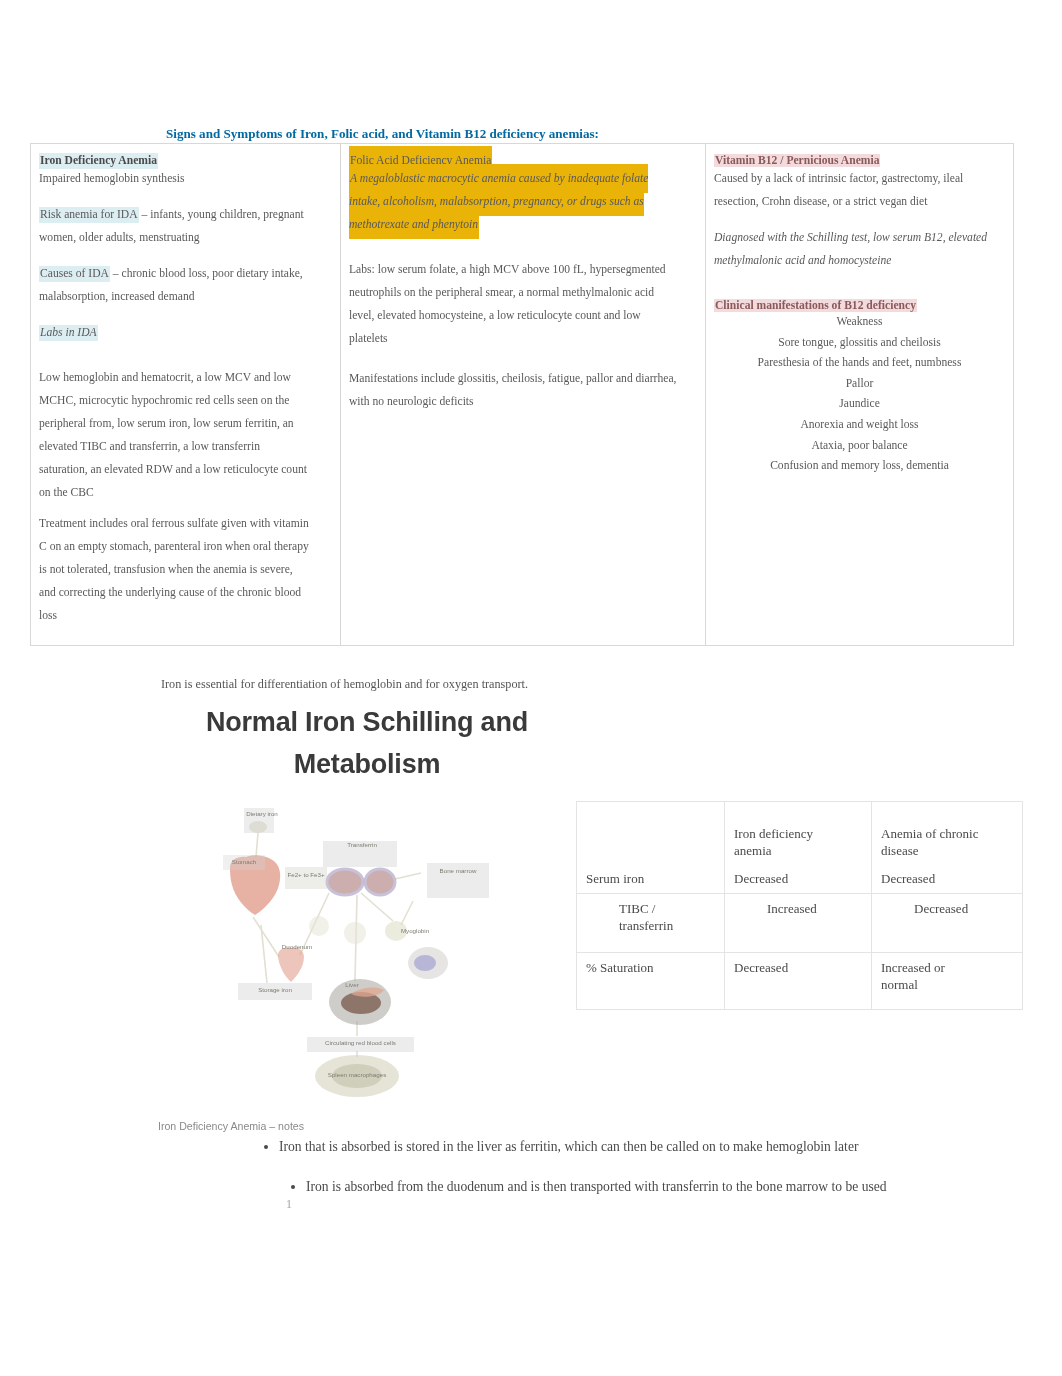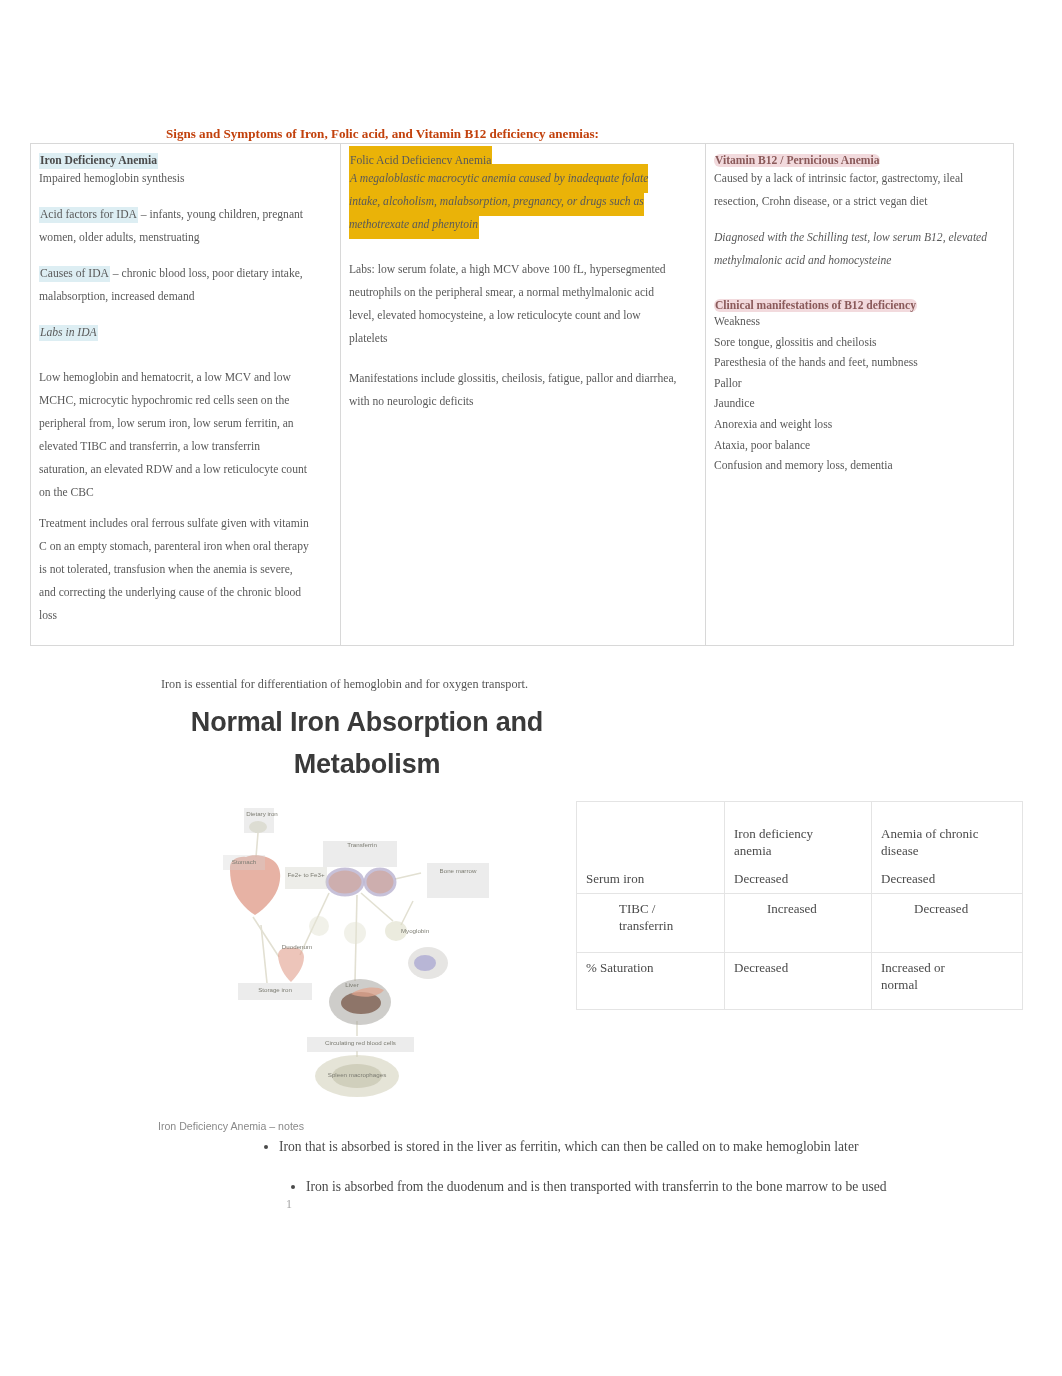--- a/index.html
+++ b/index.html
@@ -9,49 +9,49 @@
     font-family:"Liberation Serif", serif;
     color:#3a3a3a;
     -webkit-font-smoothing:antialiased;
     overflow:hidden;
   }
   .page { position:relative; width:1062px; height:1376px; }
 
   
   .doc-title {
     position:absolute; left:166px; top:126px; width:440px;
-    font-size:13.1px; font-weight:bold; color:#c2410c;
+    font-size:13.1px; font-weight:bold; color:#0369a1;
     letter-spacing:0; text-align:left; white-space:nowrap;
   }
   .cmp-table {
     position:absolute; left:30px; top:143px;
     width:983px; border-collapse:collapse; table-layout:fixed;
   }
   .cmp-table td {
     border:1px solid #d8d8d8;
     vertical-align:top;
     padding:5px 8px 5px 8px;
     font-size:11.6px; line-height:23px; color:#595959;
   }
   .cmp-table td.c1 { width:310px; height:487px; padding-right:30px; }
   .cmp-table td.c2 { width:365px; padding-right:27px; }
   .cmp-table td.c3 { width:308px; }
 
   .hl-blue  { background:#ddeef3; color:#595959; padding:1px 1px 2px; }
   .hl-blue-b{ background:#ddeef3; color:#4a4a4a; font-weight:bold; padding:1px 1px 2px; }
   .hl-purple{ background:#eab308; padding:8px 1px; }
-  .hl-red   { background:#f2dadd; color:#8a5a5a; font-weight:bold; padding:0 1px;border-radius:6px; }
+  .hl-red   { background:#f2dadd; color:#8a5a5a; font-weight:bold; padding:0 1px; }
 
   .p { margin:0 0 13px 0; }
   .p.tight { margin-bottom:-5px; }
   .p.gap   { margin-bottom:13px; }
   .p.gap2  { margin-bottom:22px;font-style:italic; }
   .p.gap3  { margin-bottom:8px; }
   .p.gapA  { margin-bottom:17px; }
-  .ln { display:block; line-height:20.6px; }
+  .ln { display:block; line-height:20.6px;text-align:center; }
 
   
   .sec2-note {
     position:absolute; left:161px; top:677px; width:440px;
     font-size:12.2px; color:#555; line-height:1.3;
   }
   .sec2-title {
     position:absolute; left:176px; top:701px; width:382px;
     font-size:27px; font-weight:bold; color:#3a3a3a;
     text-align:center; line-height:42px; font-family:"Liberation Sans", sans-serif;
@@ -102,21 +102,21 @@
   <div class="doc-title">Signs and Symptoms of Iron, Folic acid, and Vitamin B12 deficiency anemias:</div>
 
   <table class="cmp-table">
       <tbody>
         <tr>
 
     <td class="c1">
       <div class="p tight"><span class="hl-blue-b">Iron Deficiency Anemia</span></div>
       <div class="p gap">Impaired hemoglobin synthesis</div>
 
-      <div class="p gap"><span class="hl-blue">Acid factors for IDA</span><span class="dash">&nbsp;–&nbsp;</span><span>infants, young children, pregnant women, older adults, menstruating</span></div>
+      <div class="p gap"><span class="hl-blue">Risk anemia for IDA</span><span class="dash">&nbsp;–&nbsp;</span><span>infants, young children, pregnant women, older adults, menstruating</span></div>
 
       <div class="p gap"><span class="hl-blue">Causes of IDA</span><span class="dash">&nbsp;–&nbsp;</span><span>chronic blood loss, poor dietary intake, malabsorption, increased demand</span></div>
 
       <div class="p gap2"><span class="hl-blue">Labs in IDA</span></div>
 
       <div class="p gap3">Low hemoglobin and hematocrit, a low MCV and low MCHC, microcytic hypochromic red cells seen on the peripheral from, low serum iron, low serum ferritin, an elevated TIBC and transferrin, a low transferrin saturation, an elevated RDW and a low reticulocyte count on the CBC</div>
       <div class="p">Treatment includes oral ferrous sulfate given with vitamin C on an empty stomach, parenteral iron when oral therapy is not tolerated, transfusion when the anemia is severe, and correcting the underlying cause of the chronic blood loss</div>
     </td>
 
     <td class="c2">
@@ -141,21 +141,21 @@
               <div class="ln">Ataxia, poor balance</div>
               <div class="ln">Confusion and memory loss, dementia</div>
             </div>
     </td>
 
   </tr>
       </tbody>
     </table>
 
   <div class="sec2-note">Iron is essential for differentiation of hemoglobin and for oxygen transport.</div>
-  <div class="sec2-title">Normal Iron Absorption and Metabolism</div>
+  <div class="sec2-title">Normal Iron Schilling and Metabolism</div>
 
   <div class="diagram">
     <svg width="300" height="310" viewBox="0 0 300 310">
       <g stroke="#e2e0d2" stroke-width="1.6" fill="none">
         <path d="M53 28 L51 52"></path>
         <path d="M48 112 L74 152"></path>
         <path d="M95 150 L124 88"></path>
         <path d="M156 88 L188 116"></path>
         <path d="M152 90 L150 176"></path>
         <path d="M190 74 L216 68"></path>

